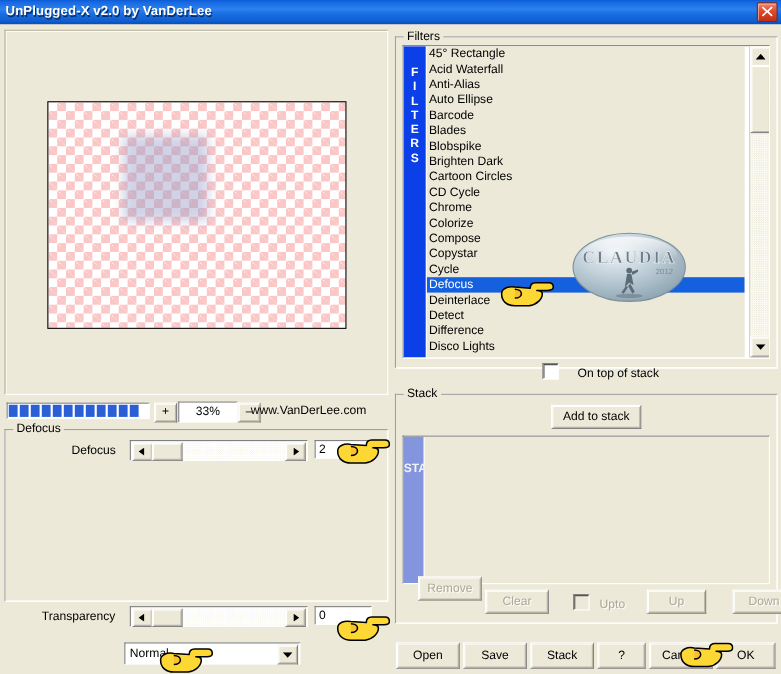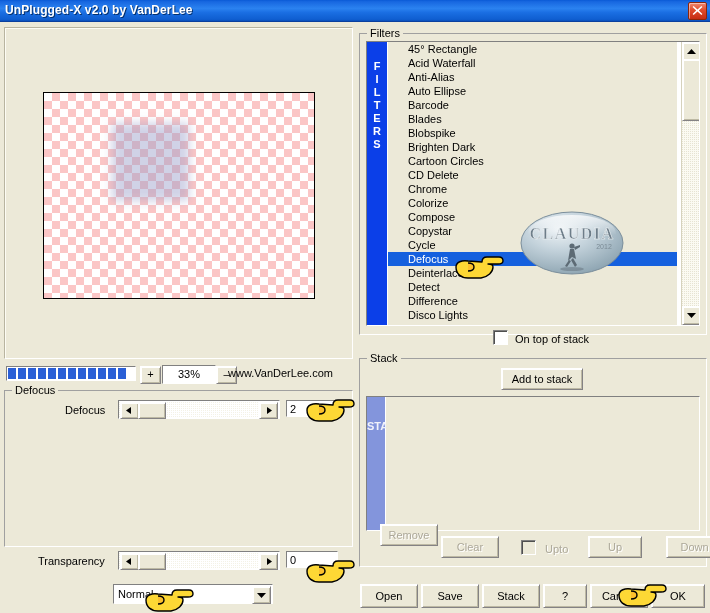--- a/index.html
+++ b/index.html
@@ -146,21 +146,21 @@
   .vstrip{
     position:absolute;left:0;top:0;width:20px;height:283px;
     background:#0b3fe8;color:#fff;font-size:11px;font-weight:bold;
     text-align:center;padding-top:18px;box-sizing:border-box;line-height:13px;
   }
   .vstrip span{display:block;}
   .listitems{
     position:absolute;left:21px;top:0;right:22px;bottom:0;
     background:#ece9d8;overflow:hidden;
   }
-  .litem{height:14px;line-height:14px;padding-left:20px;font-size:11px;white-space:nowrap;cursor:pointer;}
+  .litem{height:14px;line-height:14px;padding-left:2px;font-size:11px;white-space:nowrap;cursor:pointer;}
   .litem.sel{background:#1560de;color:#fff;}
   .scrollbar{
     position:absolute;right:0;top:0;width:17px;height:283px;
     background:#f1efe2;
     background-image:
       linear-gradient(45deg,#e6e3d2 25%,#fbfaf2 25%,#fbfaf2 75%,#e6e3d2 75%,#e6e3d2),
       linear-gradient(45deg,#e6e3d2 25%,#fbfaf2 25%,#fbfaf2 75%,#e6e3d2 75%,#e6e3d2);
     background-size:2px 2px;background-position:0 0,1px 1px;
     border-left:1px solid #d6d2bd;
   }
@@ -323,21 +323,21 @@
     <div class="listitems" id="filterlist">
         <div class="litem">45° Rectangle</div>
         <div class="litem">Acid Waterfall</div>
         <div class="litem">Anti-Alias</div>
         <div class="litem">Auto Ellipse</div>
         <div class="litem">Barcode</div>
         <div class="litem">Blades</div>
         <div class="litem">Blobspike</div>
         <div class="litem">Brighten Dark</div>
         <div class="litem">Cartoon Circles</div>
-        <div class="litem">CD Delete</div>
+        <div class="litem">CD Cycle</div>
         <div class="litem">Chrome</div>
         <div class="litem">Colorize</div>
         <div class="litem">Compose</div>
         <div class="litem">Copystar</div>
         <div class="litem">Cycle</div>
         <div class="litem sel">Defocus</div>
         <div class="litem">Deinterlace</div>
         <div class="litem">Detect</div>
         <div class="litem">Difference</div>
         <div class="litem">Disco Lights</div>
@@ -378,21 +378,21 @@
       <path d="M50 38 L54 38 L56 48 L52 46 L48 50 Z"></path>
       <path d="M54 36 L60 34 L60 36 L55 39 Z"></path>
       <path d="M49 49 L45 55 L47 56 L51 50 Z"></path>
       <path d="M53 47 L57 54 L55 56 L51 49 Z"></path>
       <ellipse cx="52" cy="58" rx="12" ry="2" opacity=".45"></ellipse>
     </g>
   </svg>
 
   <div class="cbrow" style="left:493px;top:330px;">
     <span class="cbx"></span>
-    <span style="margin-left:4px;">On top of stack</span>
+    <span style="margin-left:14px;">On top of stack</span>
   </div>
 
   <div class="groupbox stack-gb">
     <div class="gbinner"></div>
     <div class="gblabel">Stack</div>
   </div>
 
   <div class="btn" style="left:501px;top:368px;width:80px;height:20px;">Add to stack</div>
 
   <div class="stacklist">

